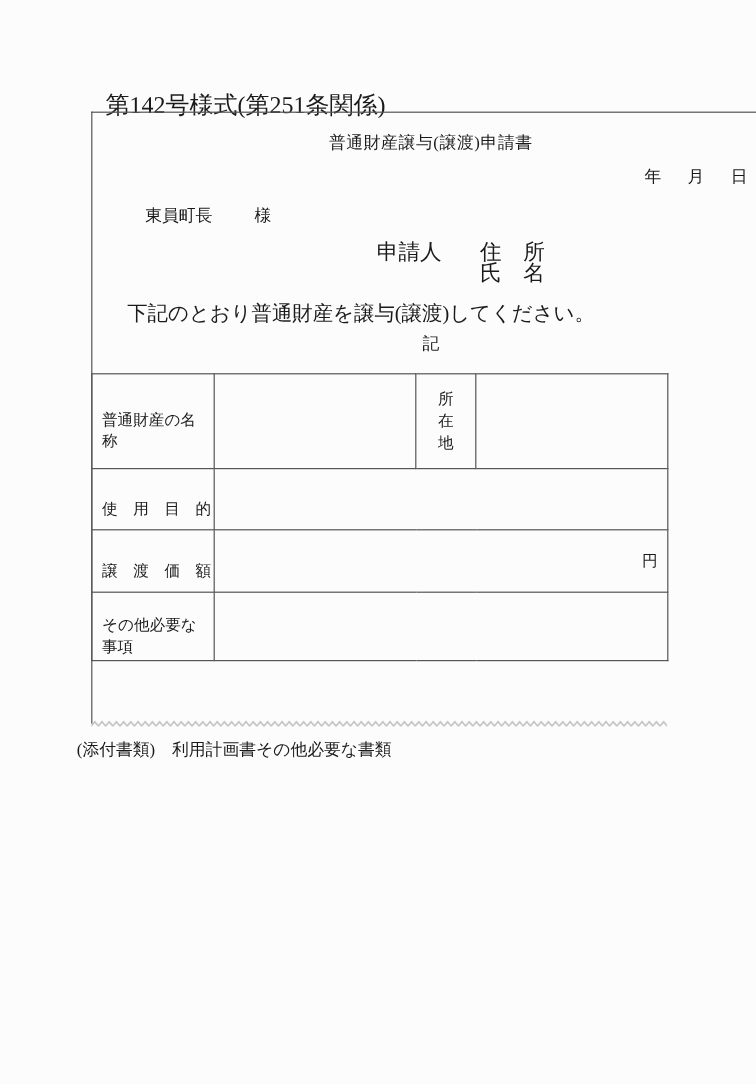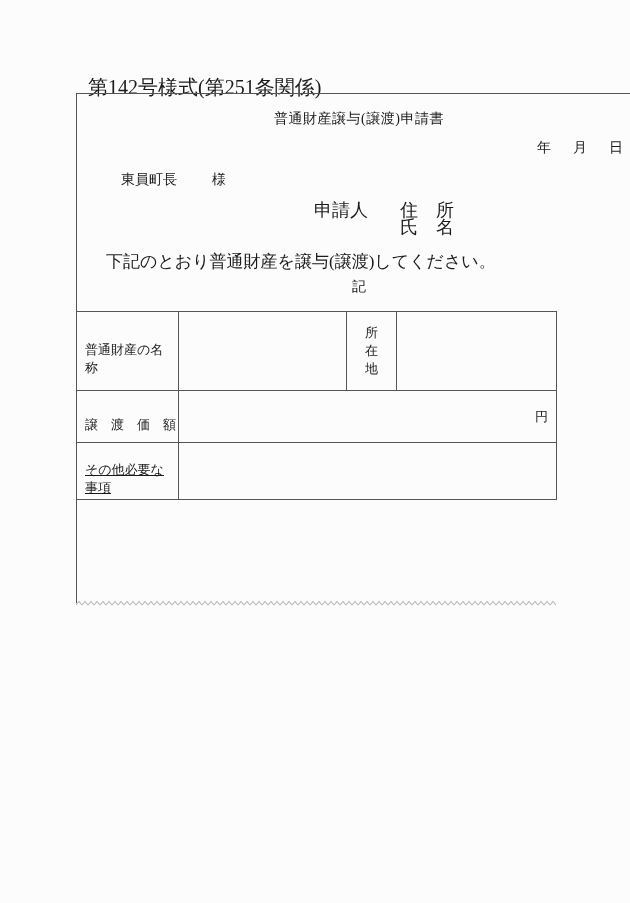--- a/index.html
+++ b/index.html
@@ -41,21 +41,21 @@
     overflow:hidden;
   }
   td.label-cell { padding:18px 2px 2px 8px; line-height:18px; white-space:normal; word-break:break-all; }
   td.loc-label-cell { text-align:center; padding:12px; }
   td.value-cell { padding:2px 4px; }
   td.unit-cell { text-align:right; padding-right:8px; font-size:13px; }
   tr.row-1 { height:52px; }
   tr.row-2 { height:54px; }
   tr.row-3 { height:51px; }
   tr.row-4 { height:52px; }
-  tr.row-5 { height:54px;text-decoration:underline; }
+  tr.row-5 { height:54px; }
 
   .zigzag { position:absolute; left:-1px; bottom:-4px; display:block; }
 
   .attachment-note { position:absolute; left:64px; top:616px; font-size:14px; white-space:pre; }
 </style>
 </head>
 <body>
 
 <div class="page">
 
@@ -95,20 +95,24 @@
         <col style="width:50px">
         <col style="width:160px">
       </colgroup>
       <tbody>
         <tr class="row-1">
           <td class="label-cell">普通財産の名称</td>
           <td class="value-cell"></td>
           <td class="loc-label-cell">所在地</td>
           <td class="value-cell"></td>
         </tr>
+        <tr class="row-3">
+          <td class="label-cell">使　用　目　的</td>
+          <td class="value-cell" colspan="3"></td>
+        </tr>
         <tr class="row-4">
           <td class="label-cell">譲　渡　価　額</td>
           <td class="unit-cell" colspan="3">
             <span>円</span>
           </td>
         </tr>
         <tr class="row-5">
           <td class="label-cell">その他必要な事項</td>
           <td class="value-cell" colspan="3"></td>
         </tr>
@@ -119,14 +123,15 @@
       <defs>
         <pattern id="zz" width="6" height="8" patternUnits="userSpaceOnUse">
           <path d="M0,6 L3,2.5 L6,6" fill="none" stroke="#b3b3b3" stroke-width="1.1"></path>
         </pattern>
       </defs>
       <rect width="480" height="8" fill="url(#zz)"></rect>
     </svg>
 
   </div>
 
+  <div class="attachment-note">(添付書類)　利用計画書その他必要な書類</div>
 
 </div>
 
 </body></html>

